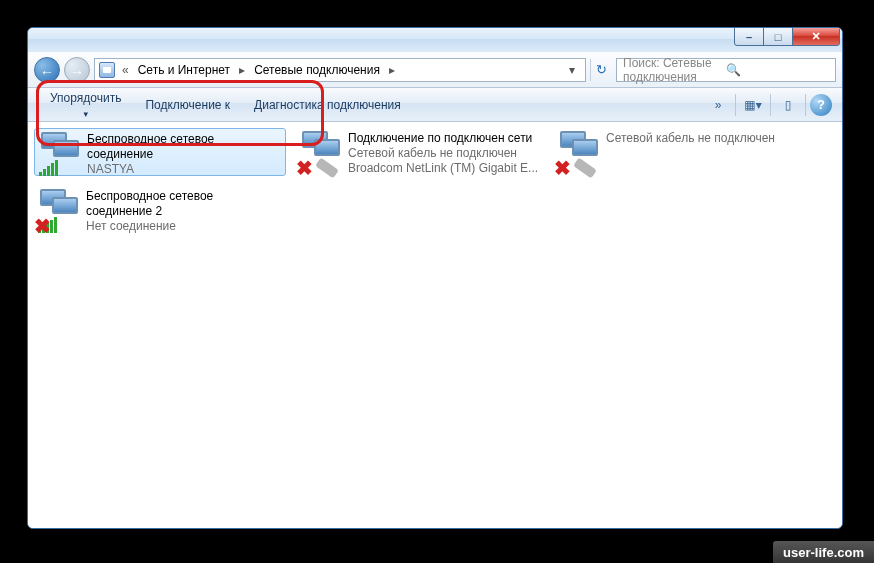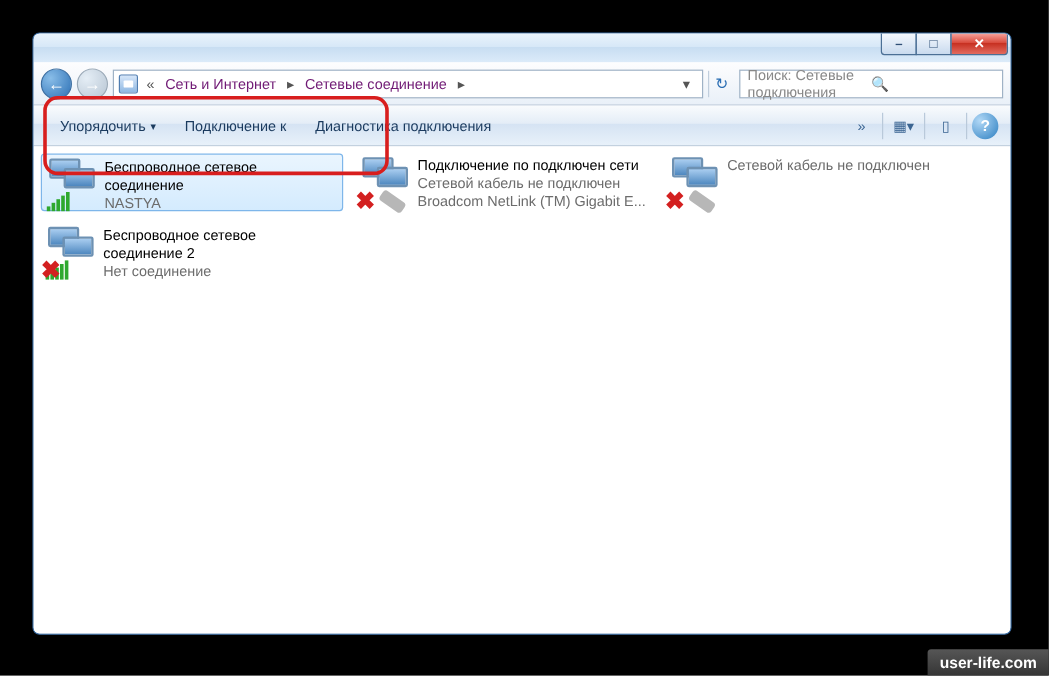--- a/index.html
+++ b/index.html
@@ -13,30 +13,30 @@
   .winbtn { width: 30px; height: 19px; border:1px solid #4b6f95; margin-top:-1px; display:flex; align-items:center; justify-content:center; font-size:11px; font-weight:bold; }
   .winbtn.min{ background:linear-gradient(#f4f8fd,#c9daee); color:#2f4f76; border-radius:0 0 0 3px; margin-right:-1px;}
   .winbtn.max{ background:linear-gradient(#f4f8fd,#c9daee); color:#2f4f76; margin-right:-1px;}
   .winbtn.close{ background:linear-gradient(#f7a19a,#d94b3d 45%,#c62e1f 46%,#e26b5f); color:#fff; width:48px; border-radius:0 0 3px 0;}
   .navbar { height: 36px; background: linear-gradient(#fdfdfe,#e9f0f8); display:flex; align-items:center; padding:0 6px; gap:4px; border-bottom:1px solid #b6c6d8; }
   .navbtn { width:26px; height:26px; border-radius:50%; background: radial-gradient(circle at 30% 30%, #89bde8, #2b6fb4); border:1px solid #3d6fa2; display:flex; align-items:center; justify-content:center; color:#fff; font-size:14px;}
   .navbtn.fwd{ background: radial-gradient(circle at 30% 30%, #e5eef6, #b7c5d3); border-color:#9aa9b7;}
   .pathbar { flex:1; height:24px; background:#fff; border:1px solid #9fb2c6; display:flex; align-items:center; padding:0 4px; gap:4px; }
   .pathicon { width:16px; height:16px; background:linear-gradient(#d6e6f9,#8fb8e2); border:1px solid #4f7db1; border-radius:2px; display:flex; align-items:center; justify-content:center;}
   .pathicon::after{content:"";width:8px;height:6px;background:#fff;border-radius:1px;}
-  .crumb { color:#701a75; padding:0 2px;}
+  .crumb { color:#000000; padding:0 2px;}
   .chev { color:#555; padding:0 3px;}
   .pathspacer{flex:1;}
   .dropdown-arrow{color:#555; padding:0 6px;}
   .refresh{width:22px;height:22px;border-left:1px solid #c0cedd;display:flex;align-items:center;justify-content:center;color:#2a6db3;font-size:13px;}
   .searchbox { width:220px; height:24px; background:#fff; border:1px solid #9fb2c6; display:flex; align-items:center; padding:0 6px; color:#888;}
   .searchbox span{flex:1; }
   .searchbox .sicon{color:#3d6fa2; font-style:normal;}
   .toolbar { height: 34px; background: linear-gradient(#f9fbfd,#e4edf7 45%,#d5e3f3 46%,#e8f1fa); display:flex; align-items:center; padding:0 10px; gap:0; border-bottom:1px solid #b6c6d8;}
-  .tbutton { color:#1a3a5e; padding:6px 12px; display:flex; align-items:center; gap:4px;}
+  .tbutton { color:#1a3a5e; padding:6px 12px; display:flex; align-items:center; gap:4px;flex-direction:column;}
   .tbutton .arr{font-size:9px;}
   .tsep{width:1px;height:22px;background:#b9c9da;margin:0 2px;}
   .tright{margin-left:auto;display:flex;align-items:center;gap:2px;}
   .ticon{width:26px;height:22px;display:flex;align-items:center;justify-content:center;color:#3b6592;}
   .ticon.help{width:22px;height:22px;border-radius:50%;background:radial-gradient(circle at 30% 30%,#b1d8f6,#2d7fc1);color:#fff;font-weight:bold;font-size:13px;}
   .content { position:relative; height: calc(100% - 24px - 36px - 34px); background:#fff; padding:8px 10px; }
   .item { position:absolute; width:252px; height:48px; display:flex; align-items:flex-start; gap:6px; padding:3px 6px; }
   .item.selected{ background:linear-gradient(#eaf5fe,#d4ebfe); border:1px solid #7eb6ea; border-radius:3px;}
   .item .icon{ width:40px; height:40px; position:relative; flex-shrink:0;}
   .monitor-pair{position:relative;width:40px;height:30px;}
@@ -65,21 +65,21 @@
   </div>
 
   <div class="navbar">
     <div class="navbtn">←</div>
     <div class="navbtn fwd">→</div>
     <div class="pathbar">
       <div class="pathicon"></div>
       <span class="chev">«</span>
       <span class="crumb">Сеть и Интернет</span>
       <span class="chev">▸</span>
-      <span class="crumb">Сетевые соединение</span>
+      <span class="crumb">Сетевые подключения</span>
       <span class="chev">▸</span>
       <span class="pathspacer"></span>
       <span class="dropdown-arrow">▾</span>
     </div>
     <div class="refresh">↻</div>
     <div class="searchbox">
       <span>Поиск: Сетевые подключения</span>
       <span class="sicon">🔍</span>
     </div>
   </div>

